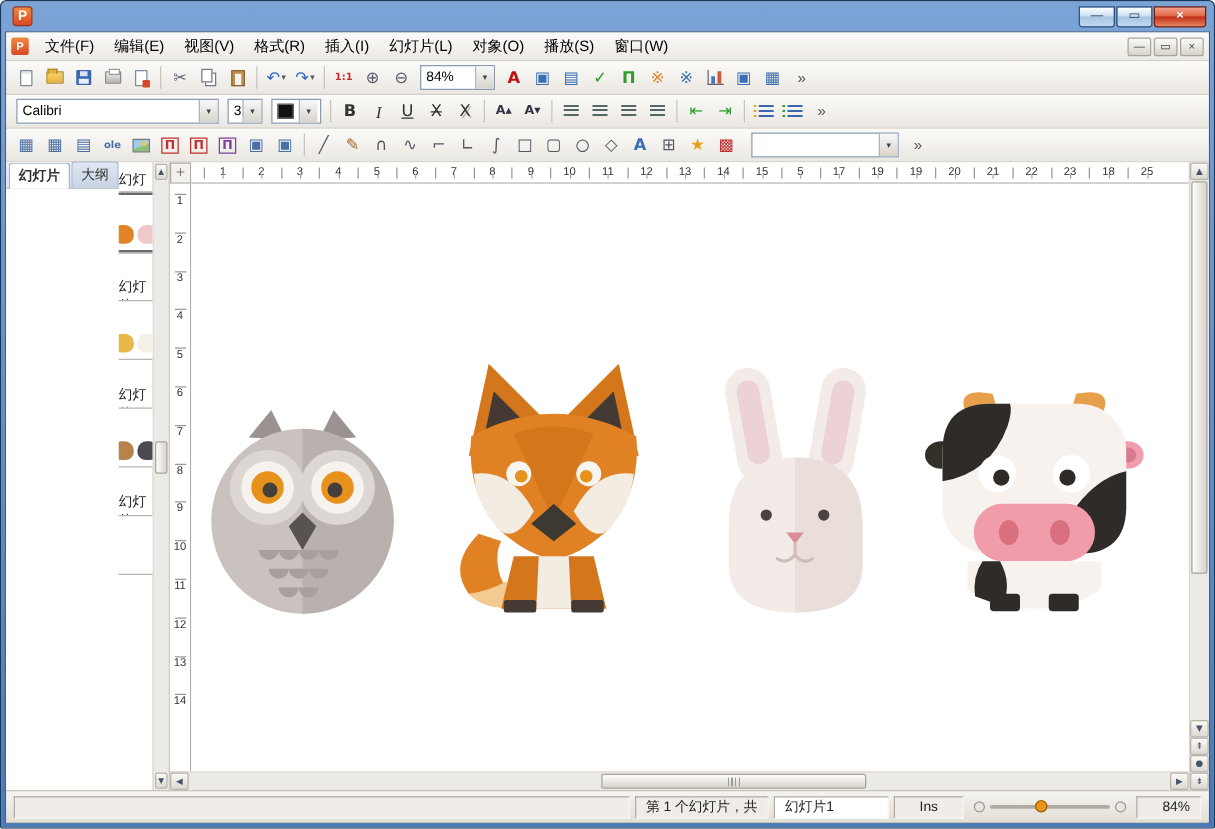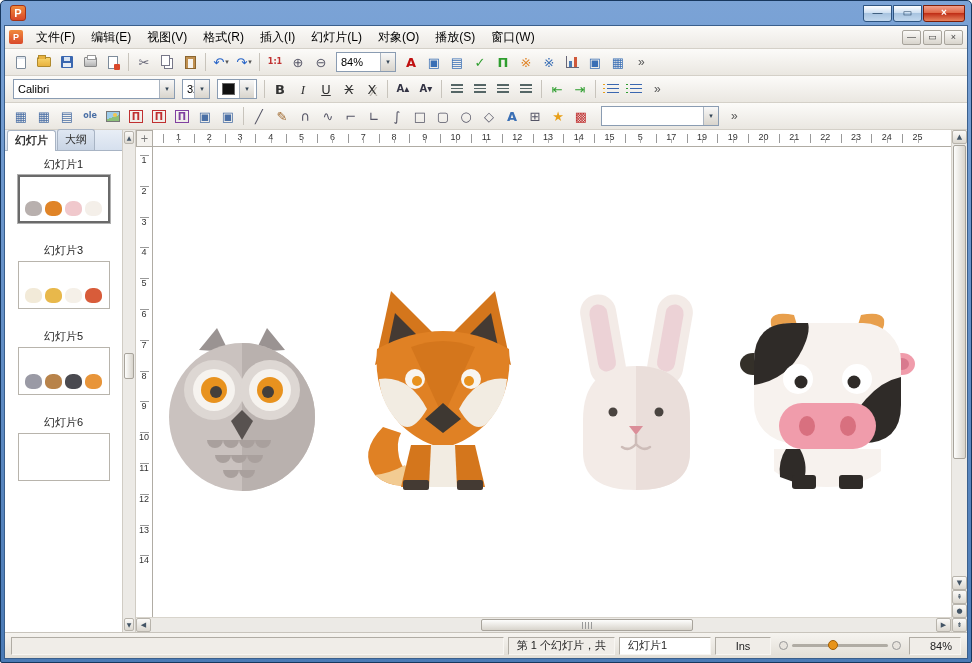--- a/index.html
+++ b/index.html
@@ -78,21 +78,21 @@
   .ic-chart::after { content:""; position:absolute; bottom:0; left:7px; width:3px; height:10px; background:#d0583a; }
   .ic-al,.ic-ac,.ic-ar,.ic-aj { width:12px; height:10px; background:repeating-linear-gradient(to bottom,#566 0 1.5px,transparent 1.5px 3.5px); }
   .ic-ul { width:12px; height:11px; background:repeating-linear-gradient(to bottom,#3a67b0 0 1.5px,transparent 1.5px 4px); position:relative; margin-left:4px; }
   .ic-ul::before { content:""; position:absolute; left:-4px; top:0; width:2px; height:100%; background:repeating-linear-gradient(to bottom,#e8a01a 0 1.5px,transparent 1.5px 4px); }
   .ic-ol { width:12px; height:11px; background:repeating-linear-gradient(to bottom,#3a67b0 0 1.5px,transparent 1.5px 4px); position:relative; margin-left:4px; }
   .ic-ol::before { content:""; position:absolute; left:-4px; top:0; width:2px; height:100%; background:repeating-linear-gradient(to bottom,#2f9e2f 0 1.5px,transparent 1.5px 4px); }
 
   
   .main { flex:1; min-height:0; display:flex; background:#fff; }
 
-  .left-panel { width:118px; flex:0 0 auto; display:flex; flex-direction:column; background:#fff; border-right:1px solid #d0ccc4; }
+  .left-panel { width:118px; flex:0 0 auto; display:flex; flex-direction:row; background:#fff; border-right:1px solid #d0ccc4; }
   .panel-tabs { height:21px; display:flex; align-items:flex-end; background:linear-gradient(#e8eef6,#d6e0ee); padding-left:2px; gap:1px; border-bottom:1px solid #a8b4c4; }
   .ptab { font-size:11px; padding:2px 7px 3px; border:1px solid #a8b4c4; border-bottom:none; border-radius:3px 3px 0 0;
           background:linear-gradient(#dfe7f2,#c8d4e4); color:#333; }
   .ptab.active { background:#fff; font-weight:bold; position:relative; top:1px; }
   .slide-list { flex:1; overflow:hidden; padding-top:6px; }
   .slide-item { height:86px; display:flex; flex-direction:column; align-items:center; }
   .slide-label { font-size:11px; color:#222; height:16px; }
   .thumb { width:92px; height:48px; background:#fff; border:1px solid #b8b4ac; margin-top:2px;
            display:flex; align-items:flex-end; justify-content:center; gap:3px; padding-bottom:5px; }
   .thumb.selected { border:2px solid #6a6a6a; outline:1px solid #b0b0b0; }
@@ -500,21 +500,21 @@
               <span class="hcell">14</span>
               <span class="hcell">15</span>
               <span class="hcell">5</span>
               <span class="hcell">17</span>
               <span class="hcell">19</span>
               <span class="hcell">19</span>
               <span class="hcell">20</span>
               <span class="hcell">21</span>
               <span class="hcell">22</span>
               <span class="hcell">23</span>
-              <span class="hcell">24</span>
+              <span class="hcell">18</span>
               <span class="hcell">25</span>
             </div>
         </div>
         <div class="canvas-row">
           <div class="vruler">
               <span class="vcell">1</span>
               <span class="vcell">2</span>
               <span class="vcell">3</span>
               <span class="vcell">4</span>
               <span class="vcell">5</span>

